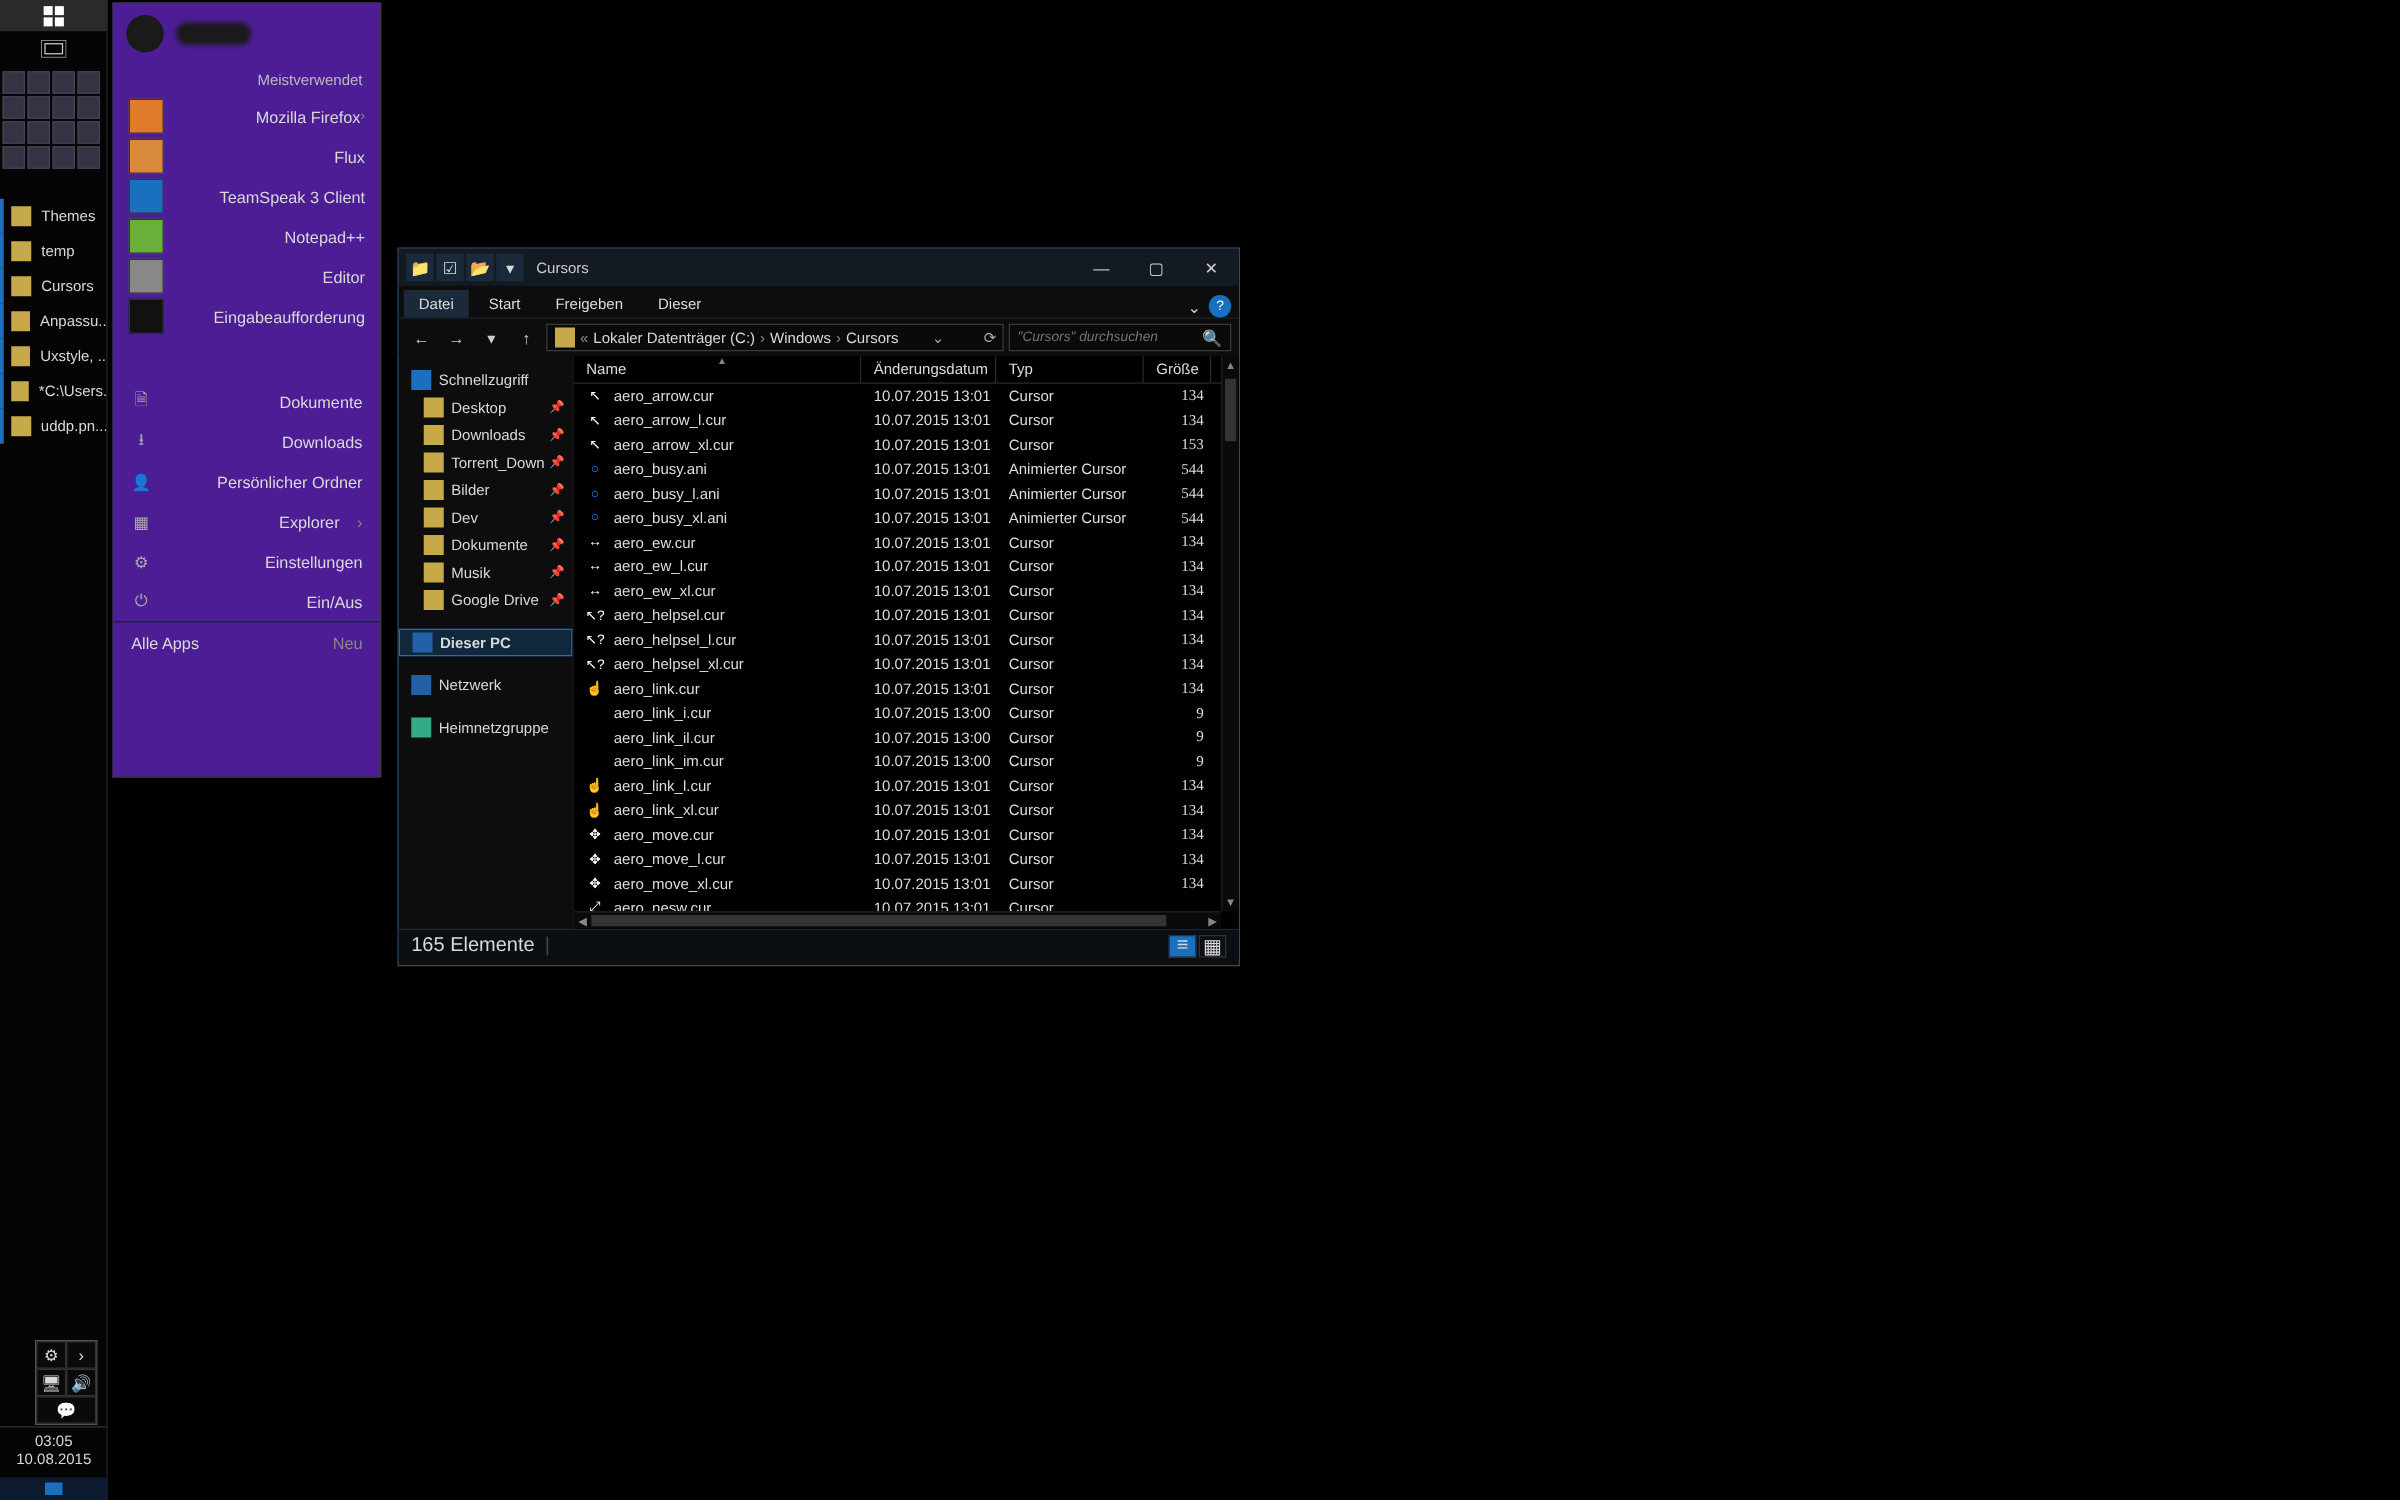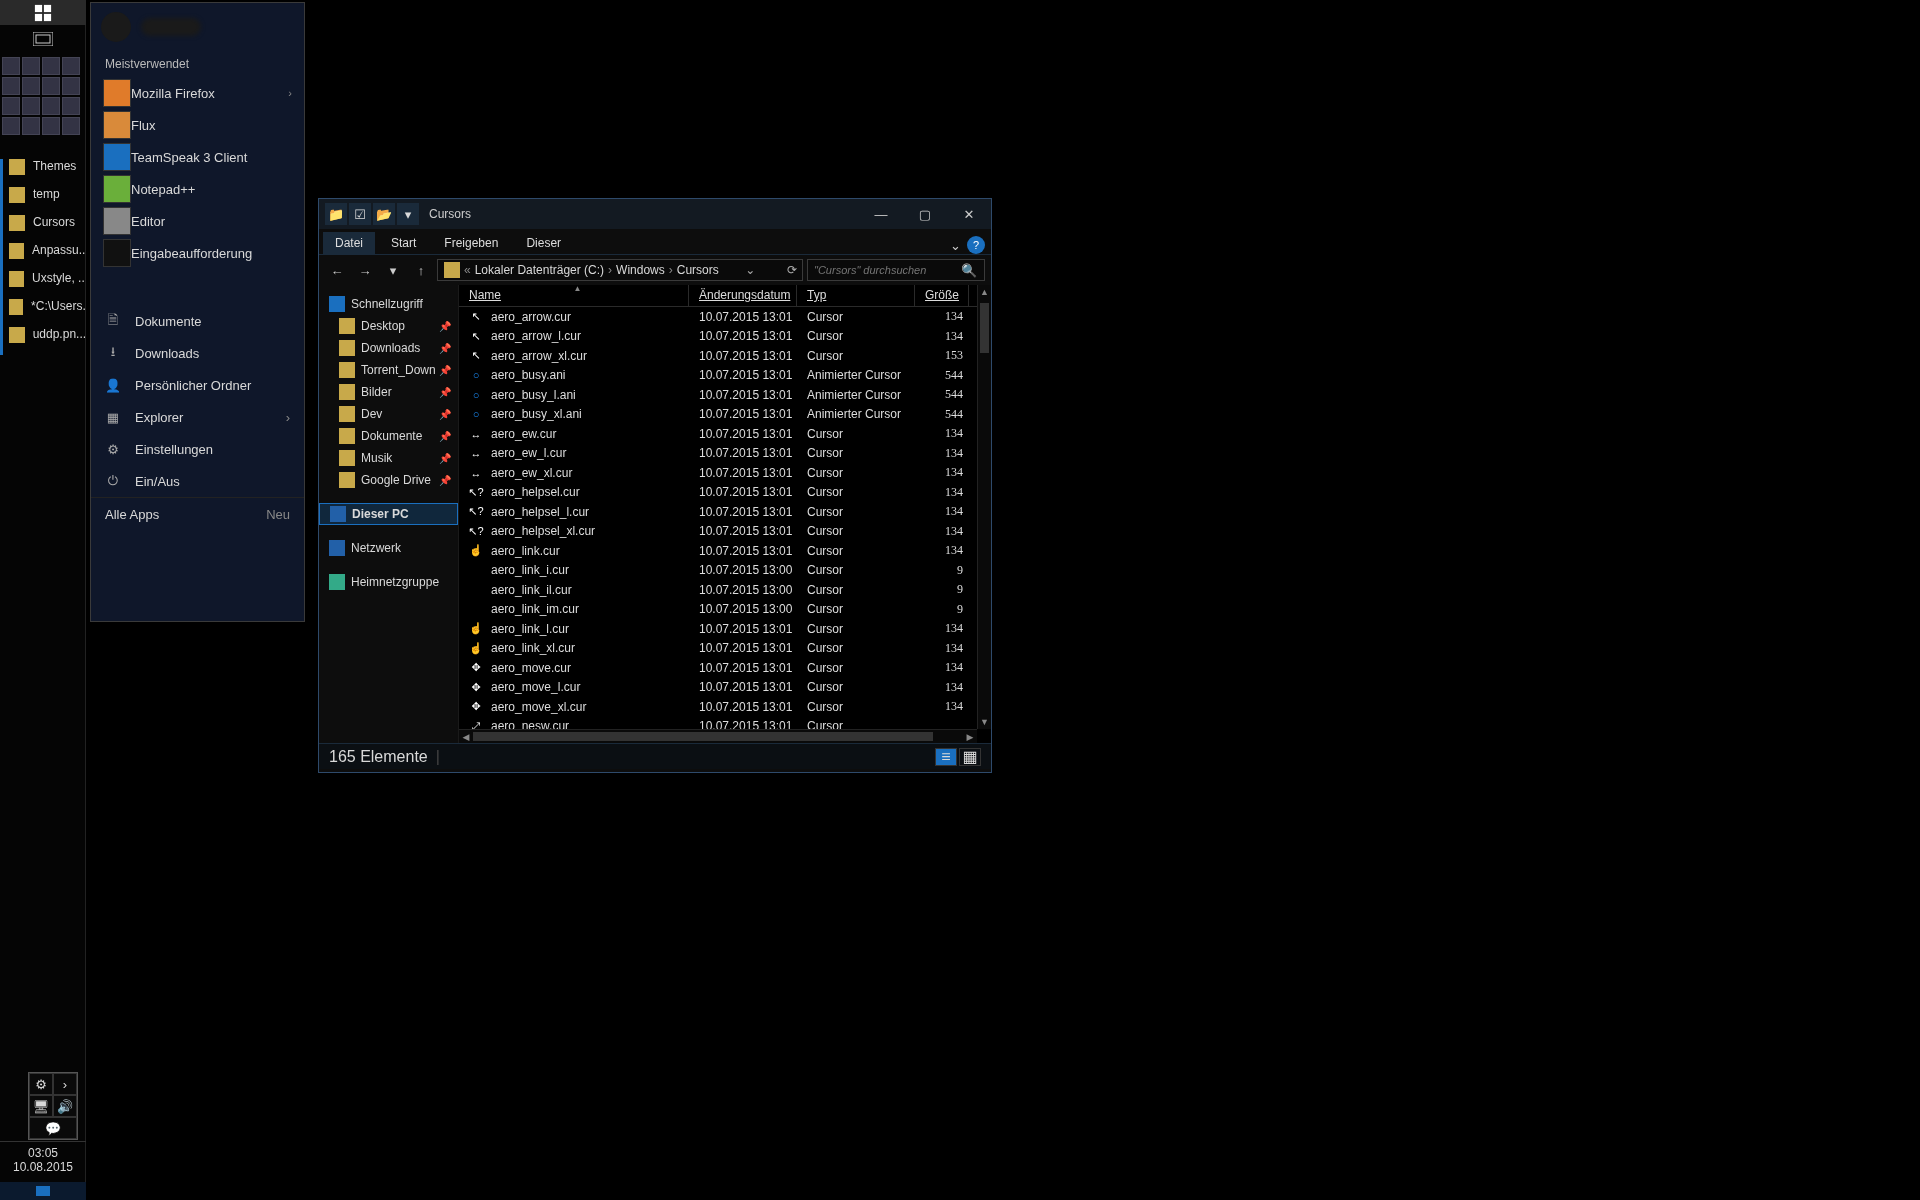--- a/index.html
+++ b/index.html
@@ -12,42 +12,42 @@
 }
 .start-btn {
   width: 86px; height: 25px; background: #2a2a2a; display: flex; align-items: center; justify-content: center;
 }
 .start-btn svg { width: 18px; height: 18px; }
 .taskview { height: 28px; display:flex; align-items:center; justify-content:center; }
 .tray-icons { display:flex; flex-wrap:wrap; padding: 4px 2px; gap:2px; }
 .tray-icons .ic { width: 18px; height: 18px; background:#334; border:1px solid #445; }
 .pinned { margin-top: 20px; }
 .pinned .pin-item {
-  height: 28px; display:flex; align-items:flex-start; gap:8px; padding-left:6px;
+  height: 28px; display:flex; align-items:center; gap:8px; padding-left:6px;
   border-left: 3px solid #1a6fbf;
 }
 .pin-item .picon { width:16px; height:16px; background:#c8a94a; }
 .pin-item span { font-size:12px; white-space:nowrap; overflow:hidden; }
 .systray-box {
   position:absolute; bottom: 60px; left: 28px; width: 50px;
   border:1px solid #555; background:#0a0a0a;
 }
 .systray-box .row { height: 22px; display:flex; }
 .systray-box .cell { flex:1; display:flex; align-items:center; justify-content:center; border:1px solid #333; }
 .clock {
   position:absolute; bottom: 0; width: 86px; text-align:center; font-size:12px;
   border-top:1px solid #333; padding: 4px 0 26px;
 }
 .clock .bar { position:absolute; bottom:0; left:0; right:0; height:18px; background:#0b1a2e; display:flex; align-items:center; justify-content:center;}
 .clock .bar .sq { width:14px; height:10px; background:#1a6fbf; }
 
 
 .startmenu {
   position:absolute; left: 90px; top: 2px; width: 215px; height: 620px;
-  background:#0f172a; border:1px solid #3a3a3a; box-shadow: 0 0 0 1px #000;
+  background:#4c1d95; border:1px solid #3a3a3a; box-shadow: 0 0 0 1px #000; text-align: right;
 }
 .sm-user { height:48px; display:flex; align-items:center; gap:10px; padding-left:10px;}
 .sm-user .av { width:30px; height:30px; border-radius:50%; background:#1a1a1a; }
 .sm-user .blur { width:60px; height:18px; background:#1a1a1a; border-radius:10px; filter:blur(2px);}
 .sm-sechdr { padding: 6px 14px; font-size:12px; color:#bbb; }
 .sm-app {
   height: 32px; display:flex; align-items:center; gap:0; padding:0 12px;
 }
 .sm-app .ai { width:28px; height:28px; background:#222; border:1px solid #333; display:flex; align-items:center; justify-content:center; font-size:14px;}
 .sm-app .label { flex:1; font-size:13px; }
@@ -93,21 +93,21 @@
 .ex-nav .nitem { height:22px; display:flex; align-items:center; gap:6px; padding-left:20px; font-size:12px; position:relative;}
 .ex-nav .nitem.root { padding-left:10px;text-align:center; }
 .ex-nav .nitem .ni { width:16px; height:16px; background:#2260a8; }
 .ex-nav .nitem .ni.f { background:#c8a94a; }
 .ex-nav .nitem .pin { position:absolute; right:6px; color:#888; font-size:10px;}
 .ex-nav .nitem.selected { background:#1a6fbf44; border:1px solid #1a6fbf;font-weight:bold; }
 .ex-nav .gap { height:12px; }
 
 .ex-list { flex:1; position:relative; background:#000; }
 .ex-cols { height:22px; display:flex; border-bottom:1px solid #2a2a2a; font-size:12px; color:#ddd; }
-.ex-cols .col { padding:3px 10px; border-right:1px solid #2a2a2a; position:relative;text-decoration:underline;}
+.ex-cols .col { padding:3px 10px; border-right:1px solid #2a2a2a; position:relative;}
 .ex-cols .col.name { width:230px; }
 .ex-cols .col.name::after { content:"▲"; position:absolute; left:50%; top:-1px; font-size:8px; color:#888;}
 .ex-cols .col.date { width:108px; }
 .ex-cols .col.type { width:118px; }
 .ex-cols .col.size { width:54px; text-align:center;}
 .ex-rows { position:absolute; top:22px; bottom:14px; left:0; right:14px; overflow:hidden;}
 .ex-row { height:19.5px; display:flex; align-items:center; font-size:12px; color:#ddd; }
 .ex-row .c { padding-left:10px; }
 .ex-row .c.name { width:230px; display:flex; align-items:center; gap:8px;}
 .ex-row .c.name .ficon { width:14px; height:14px; display:flex; align-items:center; justify-content:center; font-size:11px; color:#fff;}

